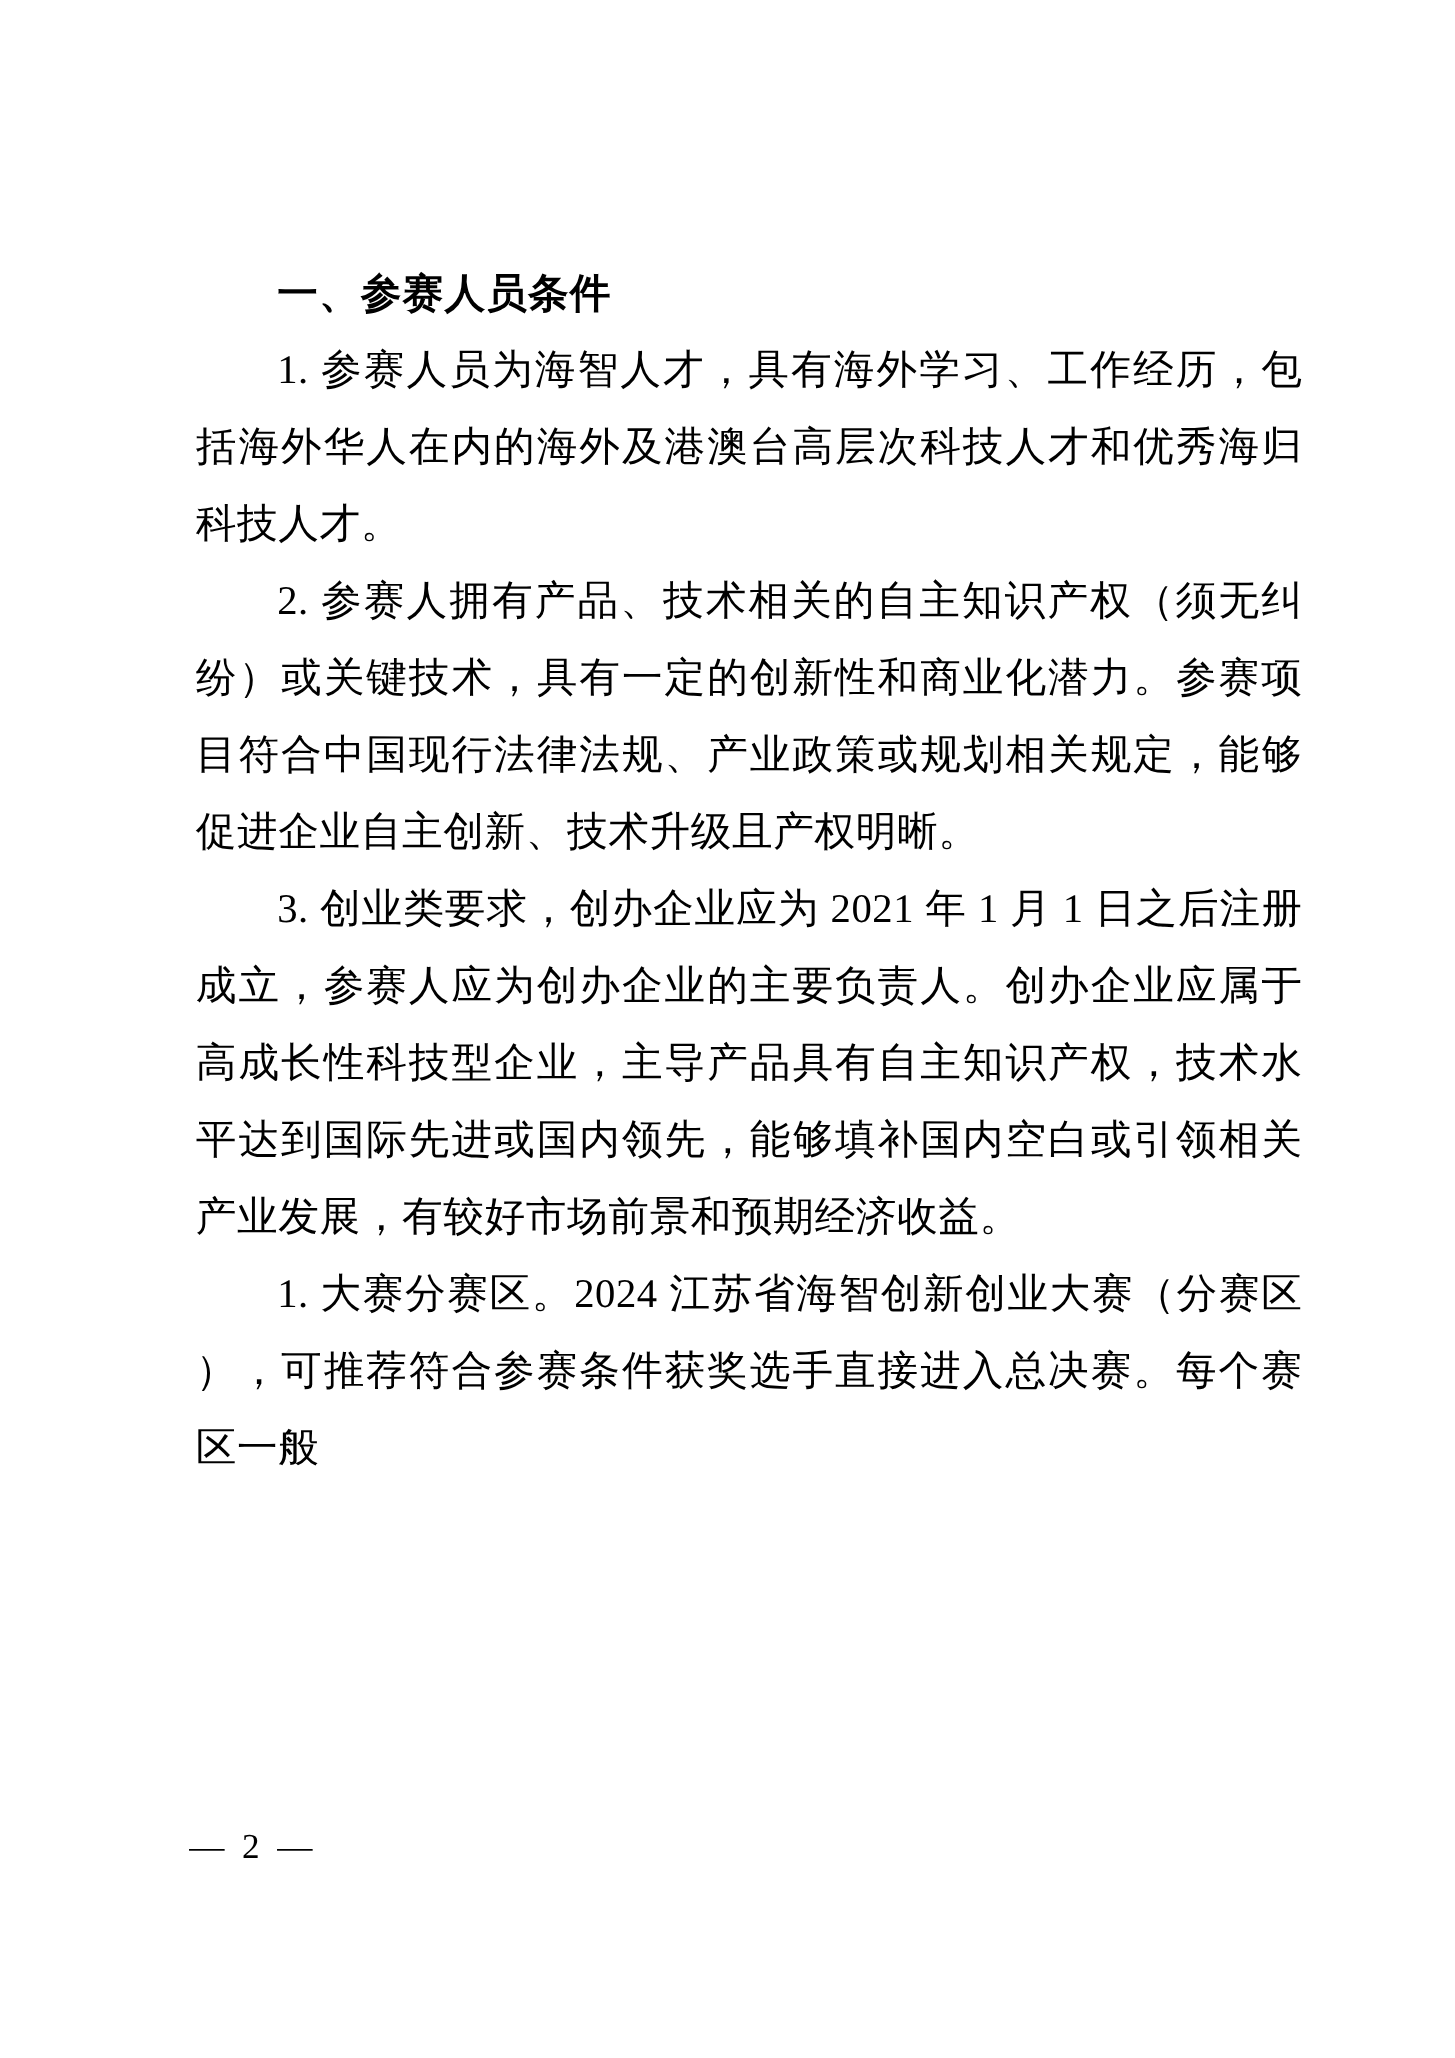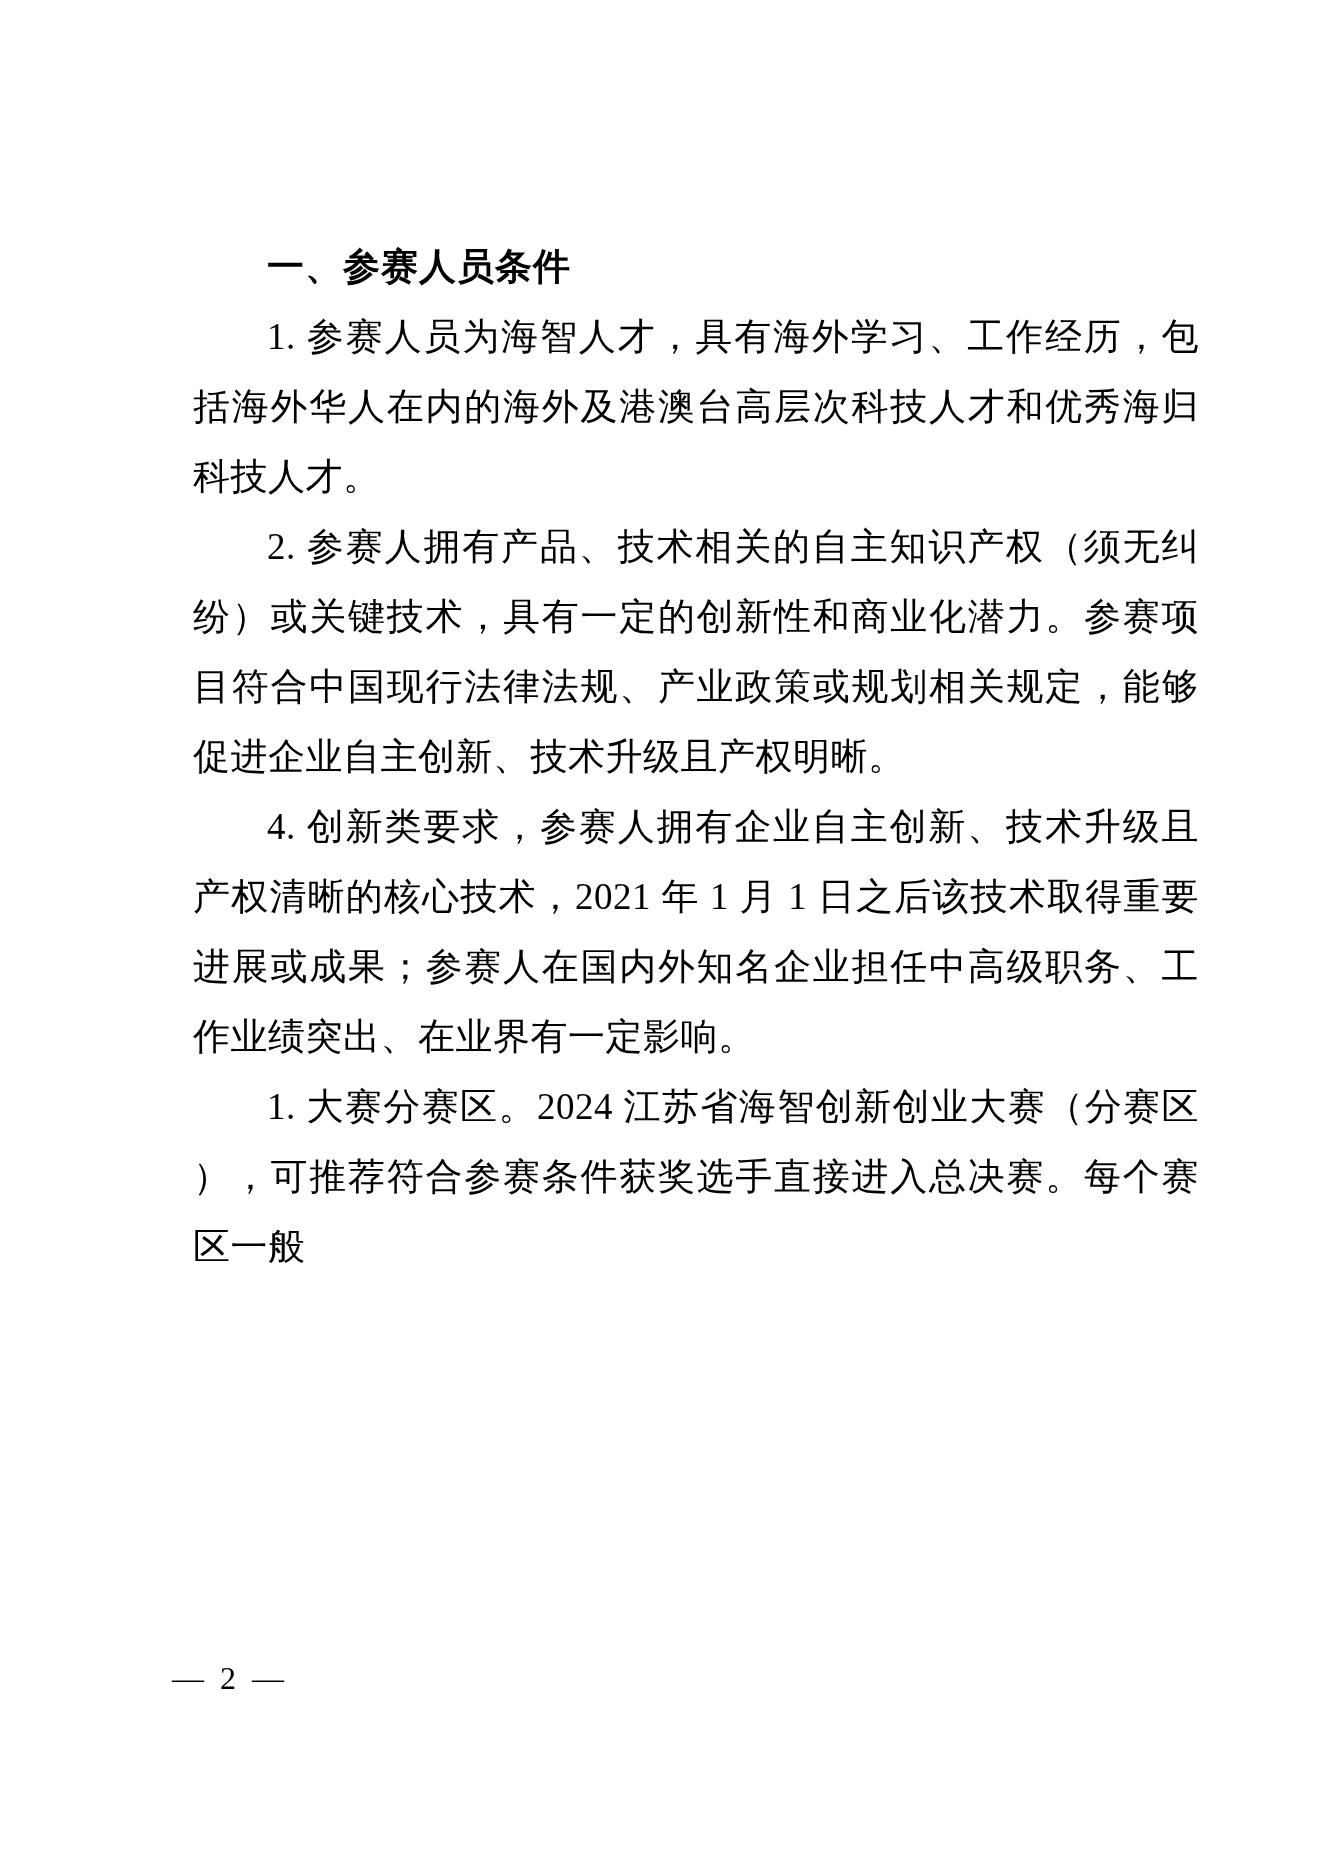--- a/index.html
+++ b/index.html
@@ -11,21 +11,21 @@
     position: relative;
     width: 1323px;
     height: 1871px;
     background: #ffffff;
     overflow: hidden;
     font-family: "Liberation Serif", serif;
     color: #000000;
   }
   .doc-content {
     position: absolute;
-    left: 193px;
+    left: 178px;
     top: 232px;
     width: 1006px;
   }
   .doc-heading {
     font-family: "Liberation Sans", sans-serif;
     font-weight: 700;
     font-size: 37px;
     line-height: 70px;
     letter-spacing: 1px;
     text-indent: 2em;
@@ -59,17 +59,17 @@
   }
 </style>
 </head>
 <body>
 
 <div class="doc-page">
   <div class="doc-content">
     <h2 class="doc-heading">一、参赛人员条件</h2>
     <p class="doc-paragraph">1. 参赛人员为海智人才，具有海外学习、工作经历，包括海外华人在内的海外及港澳台高层次科技人才和优秀海归科技人才。</p>
     <p class="doc-paragraph">2. 参赛人拥有产品、技术相关的自主知识产权（须无纠纷）或关键技术，具有一定的创新性和商业化潜力。参赛项目符合中国现行法律法规、产业政策或规划相关规定，能够促进企业自主创新、技术升级且产权明晰。</p>
-    <p class="doc-paragraph">4. 创新类要求，参赛人拥有企业自主创新、技术升级且产权清晰的核心技术，2021 年 1 月 1 日之后该技术取得重要进展或成果；参赛人在国内外知名企业担任中高级职务、工作业绩突出、在业界有一定影响。</p>
+    <p class="doc-paragraph">3. 创业类要求，创办企业应为 2021 年 1 月 1 日之后注册成立，参赛人应为创办企业的主要负责人。创办企业应属于高成长性科技型企业，主导产品具有自主知识产权，技术水平达到国际先进或国内领先，能够填补国内空白或引领相关产业发展，有较好市场前景和预期经济收益。</p>
     <p class="doc-paragraph">1. 大赛分赛区。2024 江苏省海智创新创业大赛（分赛区），可推荐符合参赛条件获奖选手直接进入总决赛。每个赛区一般</p>
   </div>
   <div class="page-number">— 2 —</div>
 </div>
 
 </body></html>

